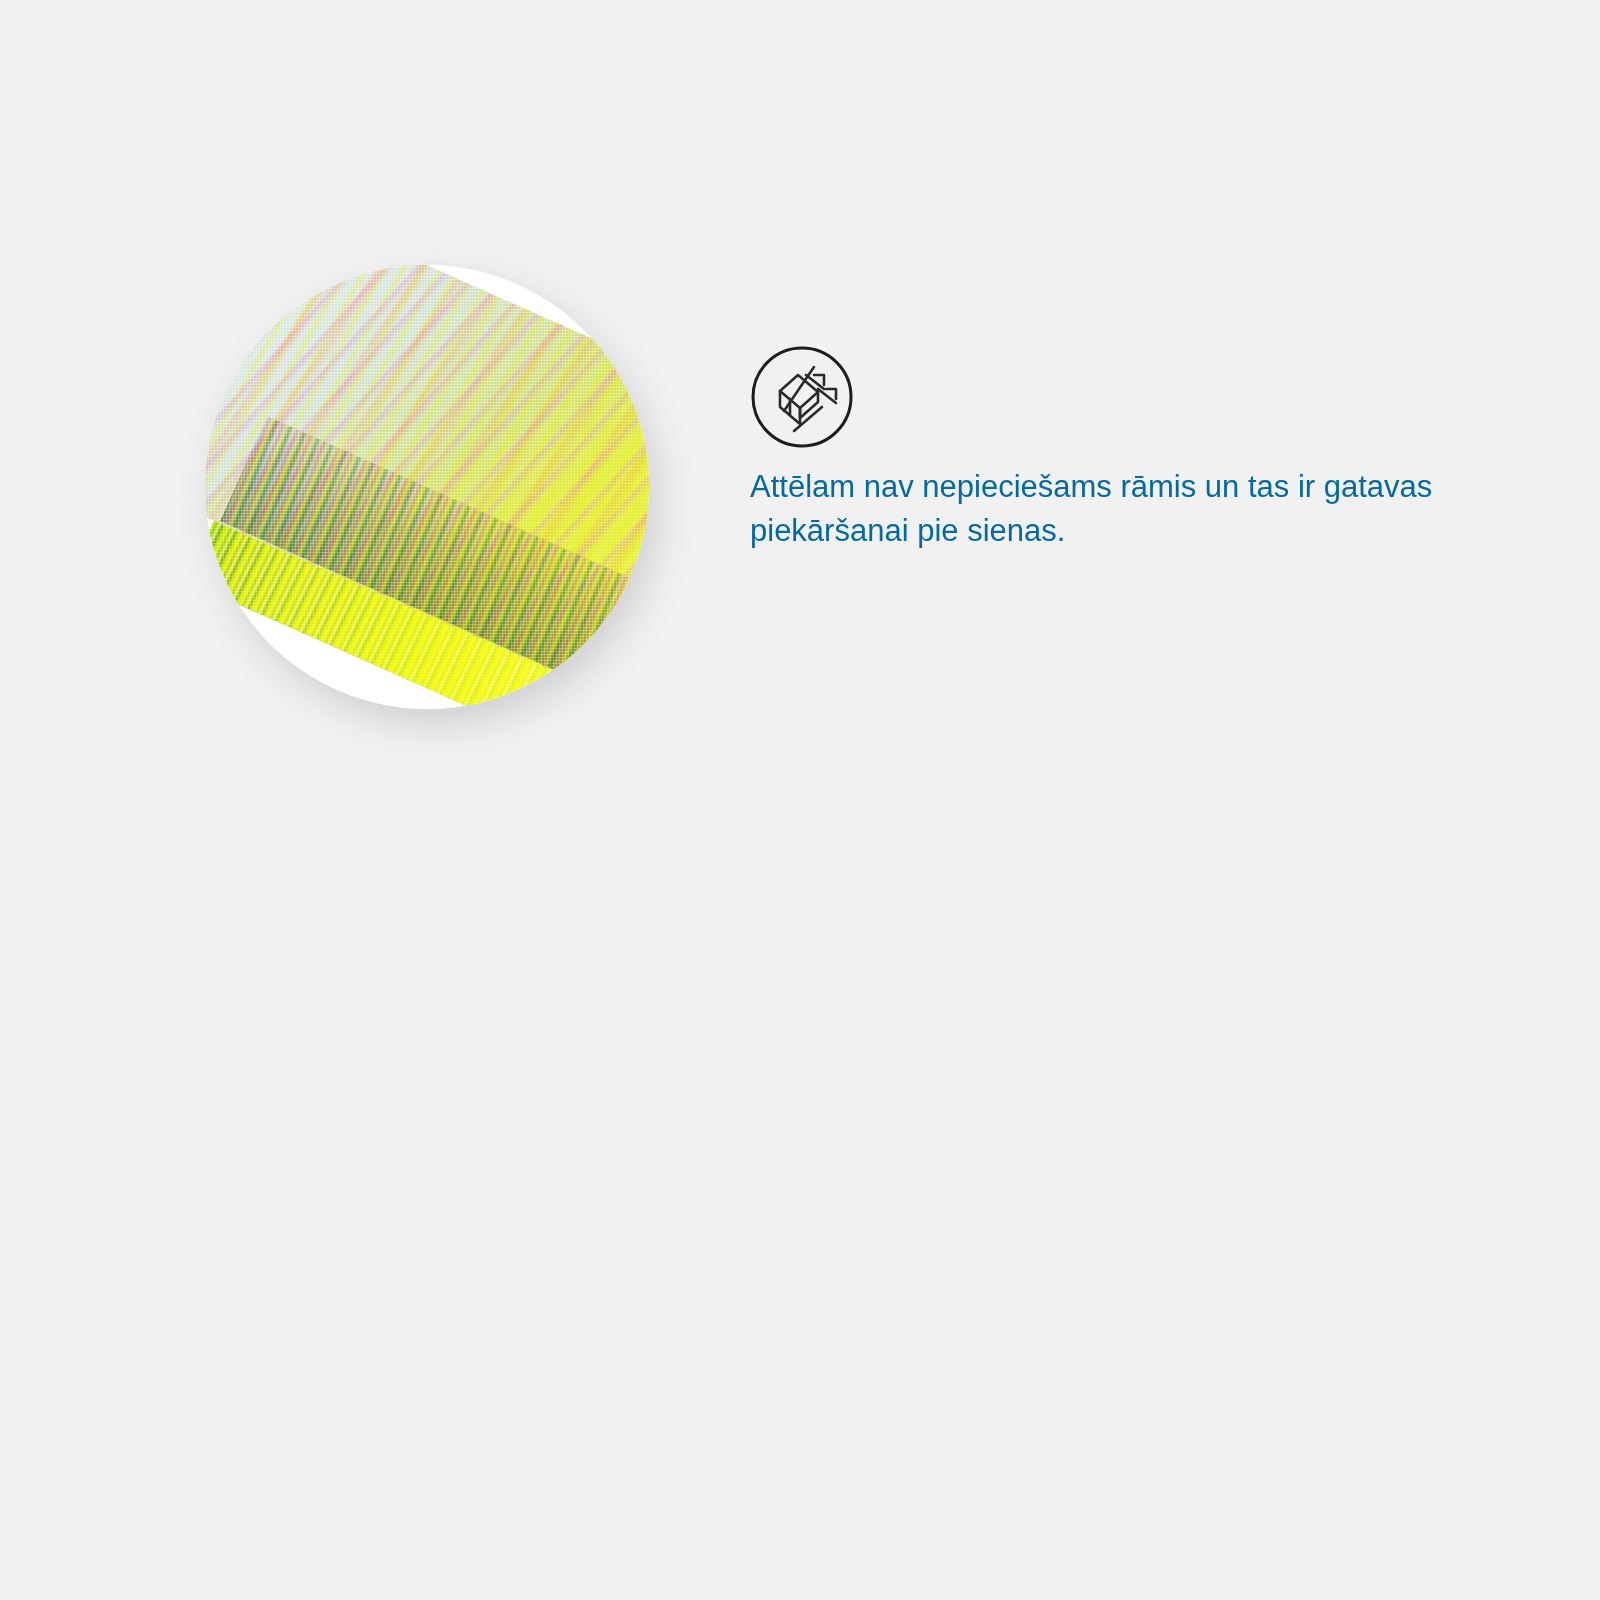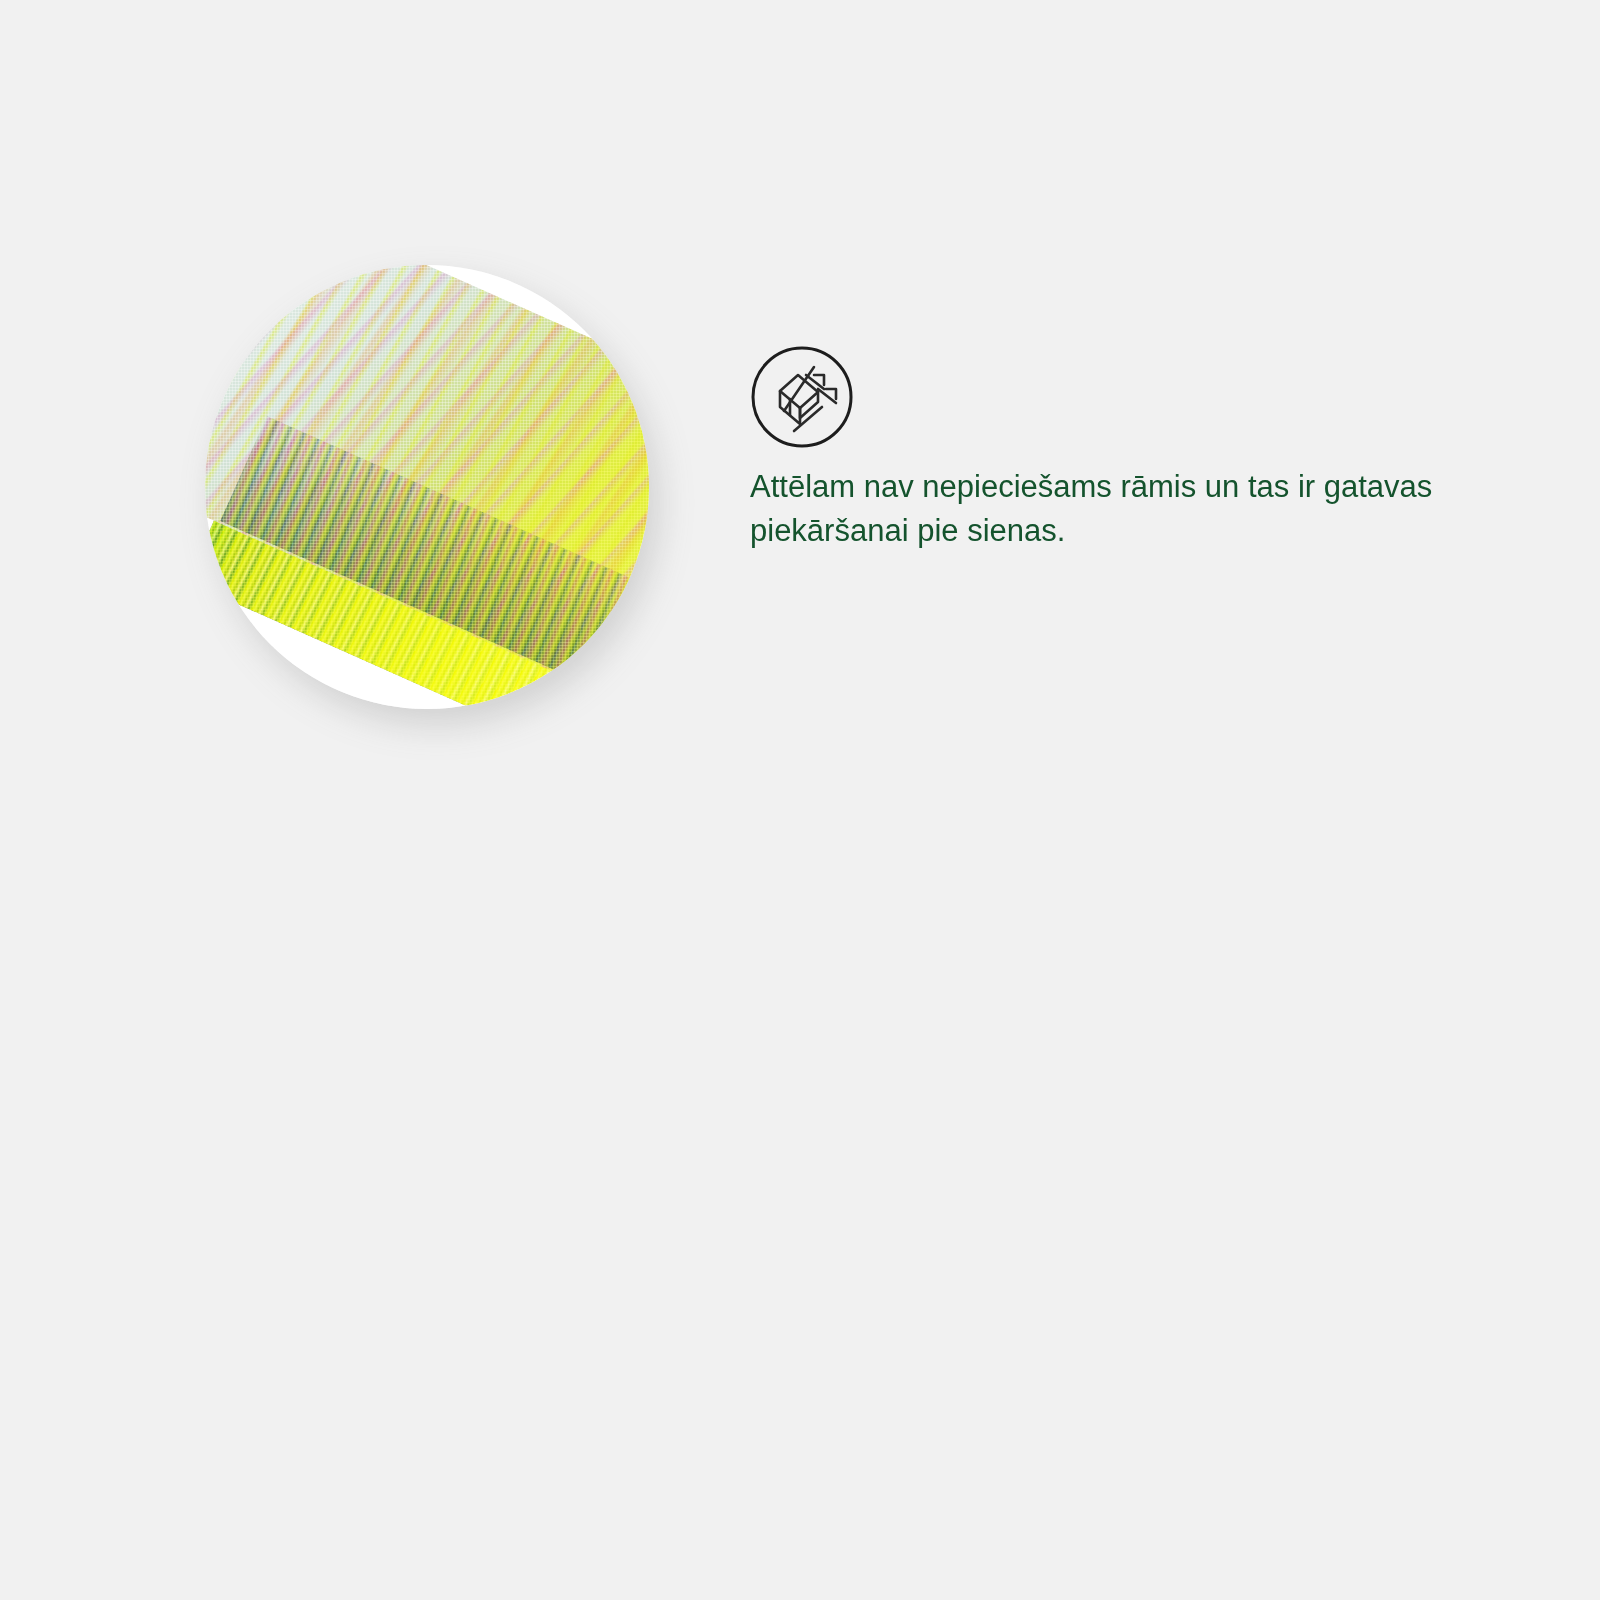--- a/index.html
+++ b/index.html
@@ -192,21 +192,21 @@
     letter-spacing: -0.2px;
     color: #2e2e2e;
   }
 
   .feature-desc {
     margin: 16px 0 0 0;
     font-family: "Liberation Sans", sans-serif;
     font-size: 31px;
     font-weight: 400;
     line-height: 1.42;
-    color: #14532d;
+    color: #0369a1;
     max-width: 715px;
   }
 </style>
 </head>
 <body>
 
 <div class="page">
 
   <section class="feature feature-1">
 

